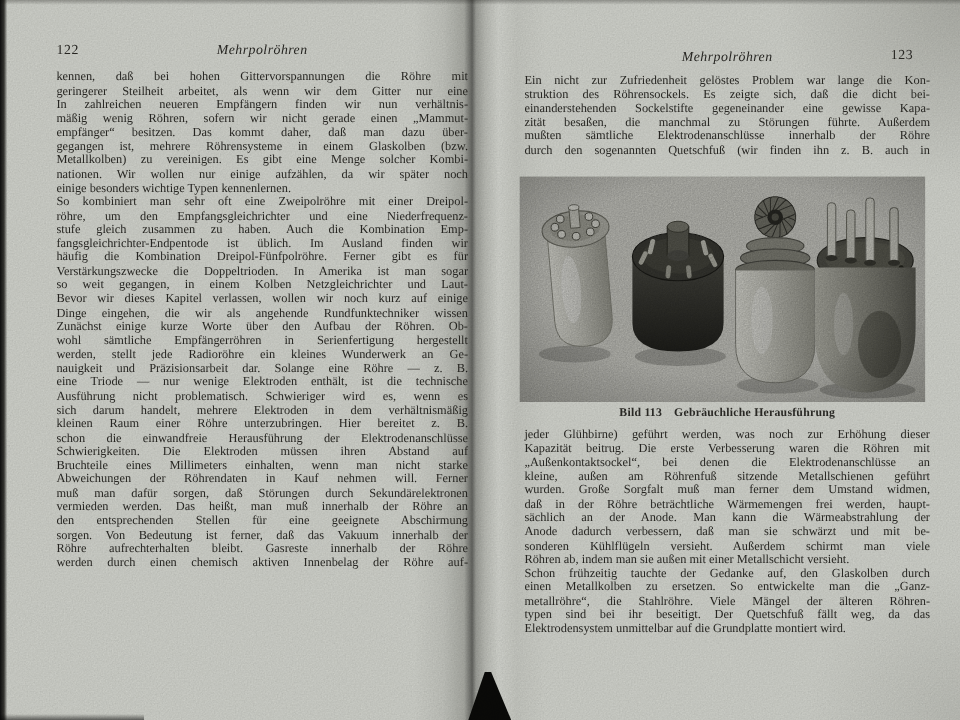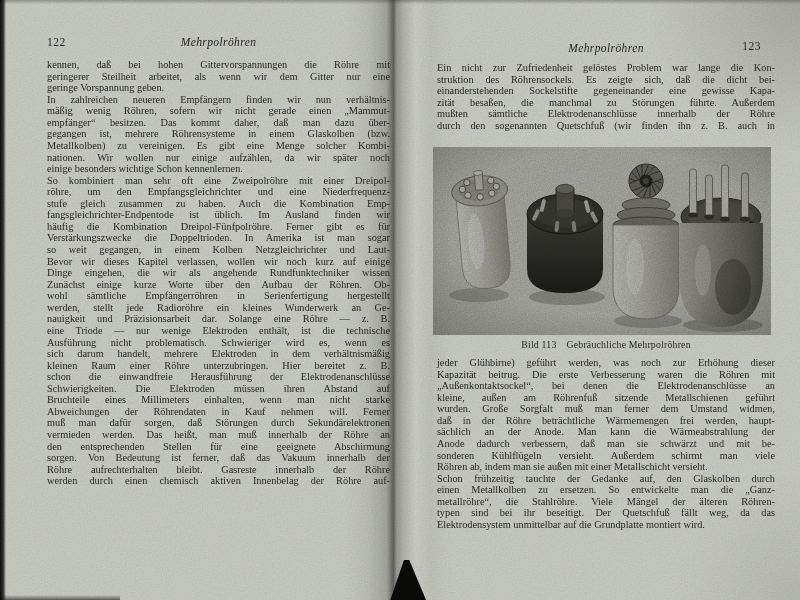--- a/index.html
+++ b/index.html
@@ -16,21 +16,21 @@
   .pagenum{position:absolute;font-size:11.5px;color:#2b2a26;letter-spacing:.5px;}
   .runhead{position:absolute;font-style:italic;font-size:11.5px;color:#2b2a26;
            text-align:center;letter-spacing:.4px;}
 
   .textcol{position:absolute;color:#2b2a26;font-size:10.3px;line-height:11.57px;}
   .line{text-align:justify;text-align-last:justify;white-space:normal;height:11.57px;}
   .line.end{text-align-last:left;}
 
   .figurebox{position:absolute;}
   .caption{position:absolute;display:flex;justify-content:center;gap:10px;
-           font-size:9.8px;font-weight:400;color:#2e2d29;letter-spacing:.2px;}
+           font-size:9.8px;font-weight:700;color:#2e2d29;letter-spacing:.2px;}
 
   
   .ov{position:absolute;pointer-events:none;}
   .left-edge{left:0;top:0;width:6px;height:600px;
     background:linear-gradient(90deg,#101010 0,#3a3a36 55%,rgba(0,0,0,0));}
   .top-edge{left:0;top:0;width:800px;height:4px;
     background:linear-gradient(180deg,rgba(20,20,16,.30),rgba(0,0,0,0));}
   .bottom-left-edge{left:0;top:595px;width:120px;height:5px;
     background:linear-gradient(0deg,rgba(10,10,8,.55),rgba(0,0,0,0));}
   .gutter{left:345px;top:0;width:110px;height:600px;background:linear-gradient(90deg,
@@ -55,28 +55,27 @@
 <body>
 
 <div class="spread">
 
   <div class="page page-left">
     <div class="pagenum" style="left:47px;top:36px;">122</div>
     <div class="runhead" style="left:47px;width:343px;top:36px;">Mehrpolröhren</div>
     <div class="textcol" style="left:47px;top:59px;width:343px;">
         <div class="line">kennen, daß bei hohen Gittervorspannungen die Röhre mit</div>
         <div class="line">geringerer Steilheit arbeitet, als wenn wir dem Gitter nur eine</div>
-        <div class="line end">geringe Vorspannung geben.</div>
         <div class="line">In zahlreichen neueren Empfängern finden wir nun verhältnis-</div>
         <div class="line">mäßig wenig Röhren, sofern wir nicht gerade einen „Mammut-</div>
         <div class="line">empfänger“ besitzen. Das kommt daher, daß man dazu über-</div>
         <div class="line">gegangen ist, mehrere Röhrensysteme in einem Glaskolben (bzw.</div>
         <div class="line">Metallkolben) zu vereinigen. Es gibt eine Menge solcher Kombi-</div>
         <div class="line">nationen. Wir wollen nur einige aufzählen, da wir später noch</div>
-        <div class="line end">einige besonders wichtige Schon kennenlernen.</div>
+        <div class="line end">einige besonders wichtige Typen kennenlernen.</div>
         <div class="line">So kombiniert man sehr oft eine Zweipolröhre mit einer Dreipol-</div>
         <div class="line">röhre, um den Empfangsgleichrichter und eine Niederfrequenz-</div>
         <div class="line">stufe gleich zusammen zu haben. Auch die Kombination Emp-</div>
         <div class="line">fangsgleichrichter-Endpentode ist üblich. Im Ausland finden wir</div>
         <div class="line">häufig die Kombination Dreipol-Fünfpolröhre. Ferner gibt es für</div>
         <div class="line">Verstärkungszwecke die Doppeltrioden. In Amerika ist man sogar</div>
         <div class="line">so weit gegangen, in einem Kolben Netzgleichrichter und Laut-</div>
         <div class="line">Bevor wir dieses Kapitel verlassen, wollen wir noch kurz auf einige</div>
         <div class="line">Dinge eingehen, die wir als angehende Rundfunktechniker wissen</div>
         <div class="line">Zunächst einige kurze Worte über den Aufbau der Röhren. Ob-</div>
@@ -222,21 +221,21 @@
           </g>
         </g>
 
         <rect width="338" height="188" fill="url(#vig)"></rect>
         <rect width="338" height="188" filter="url(#ngrain)" opacity="0.22"></rect>
       </svg>
     </div>
 
     <div class="caption" style="left:42px;top:339px;width:338px;">
       <span>Bild 113</span>
-      <span>Gebräuchliche Mehrpolröhren</span>
+      <span>Gebräuchliche Herausführung</span>
     </div>
 
     <div class="textcol" style="left:42px;top:357px;width:338px;">
         <div class="line">jeder Glühbirne) geführt werden, was noch zur Erhöhung dieser</div>
         <div class="line">Kapazität beitrug. Die erste Verbesserung waren die Röhren mit</div>
         <div class="line">„Außenkontaktsockel“, bei denen die Elektrodenanschlüsse an</div>
         <div class="line">kleine, außen am Röhrenfuß sitzende Metallschienen geführt</div>
         <div class="line">wurden. Große Sorgfalt muß man ferner dem Umstand widmen,</div>
         <div class="line">daß in der Röhre beträchtliche Wärmemengen frei werden, haupt-</div>
         <div class="line">sächlich an der Anode. Man kann die Wärmeabstrahlung der</div>

